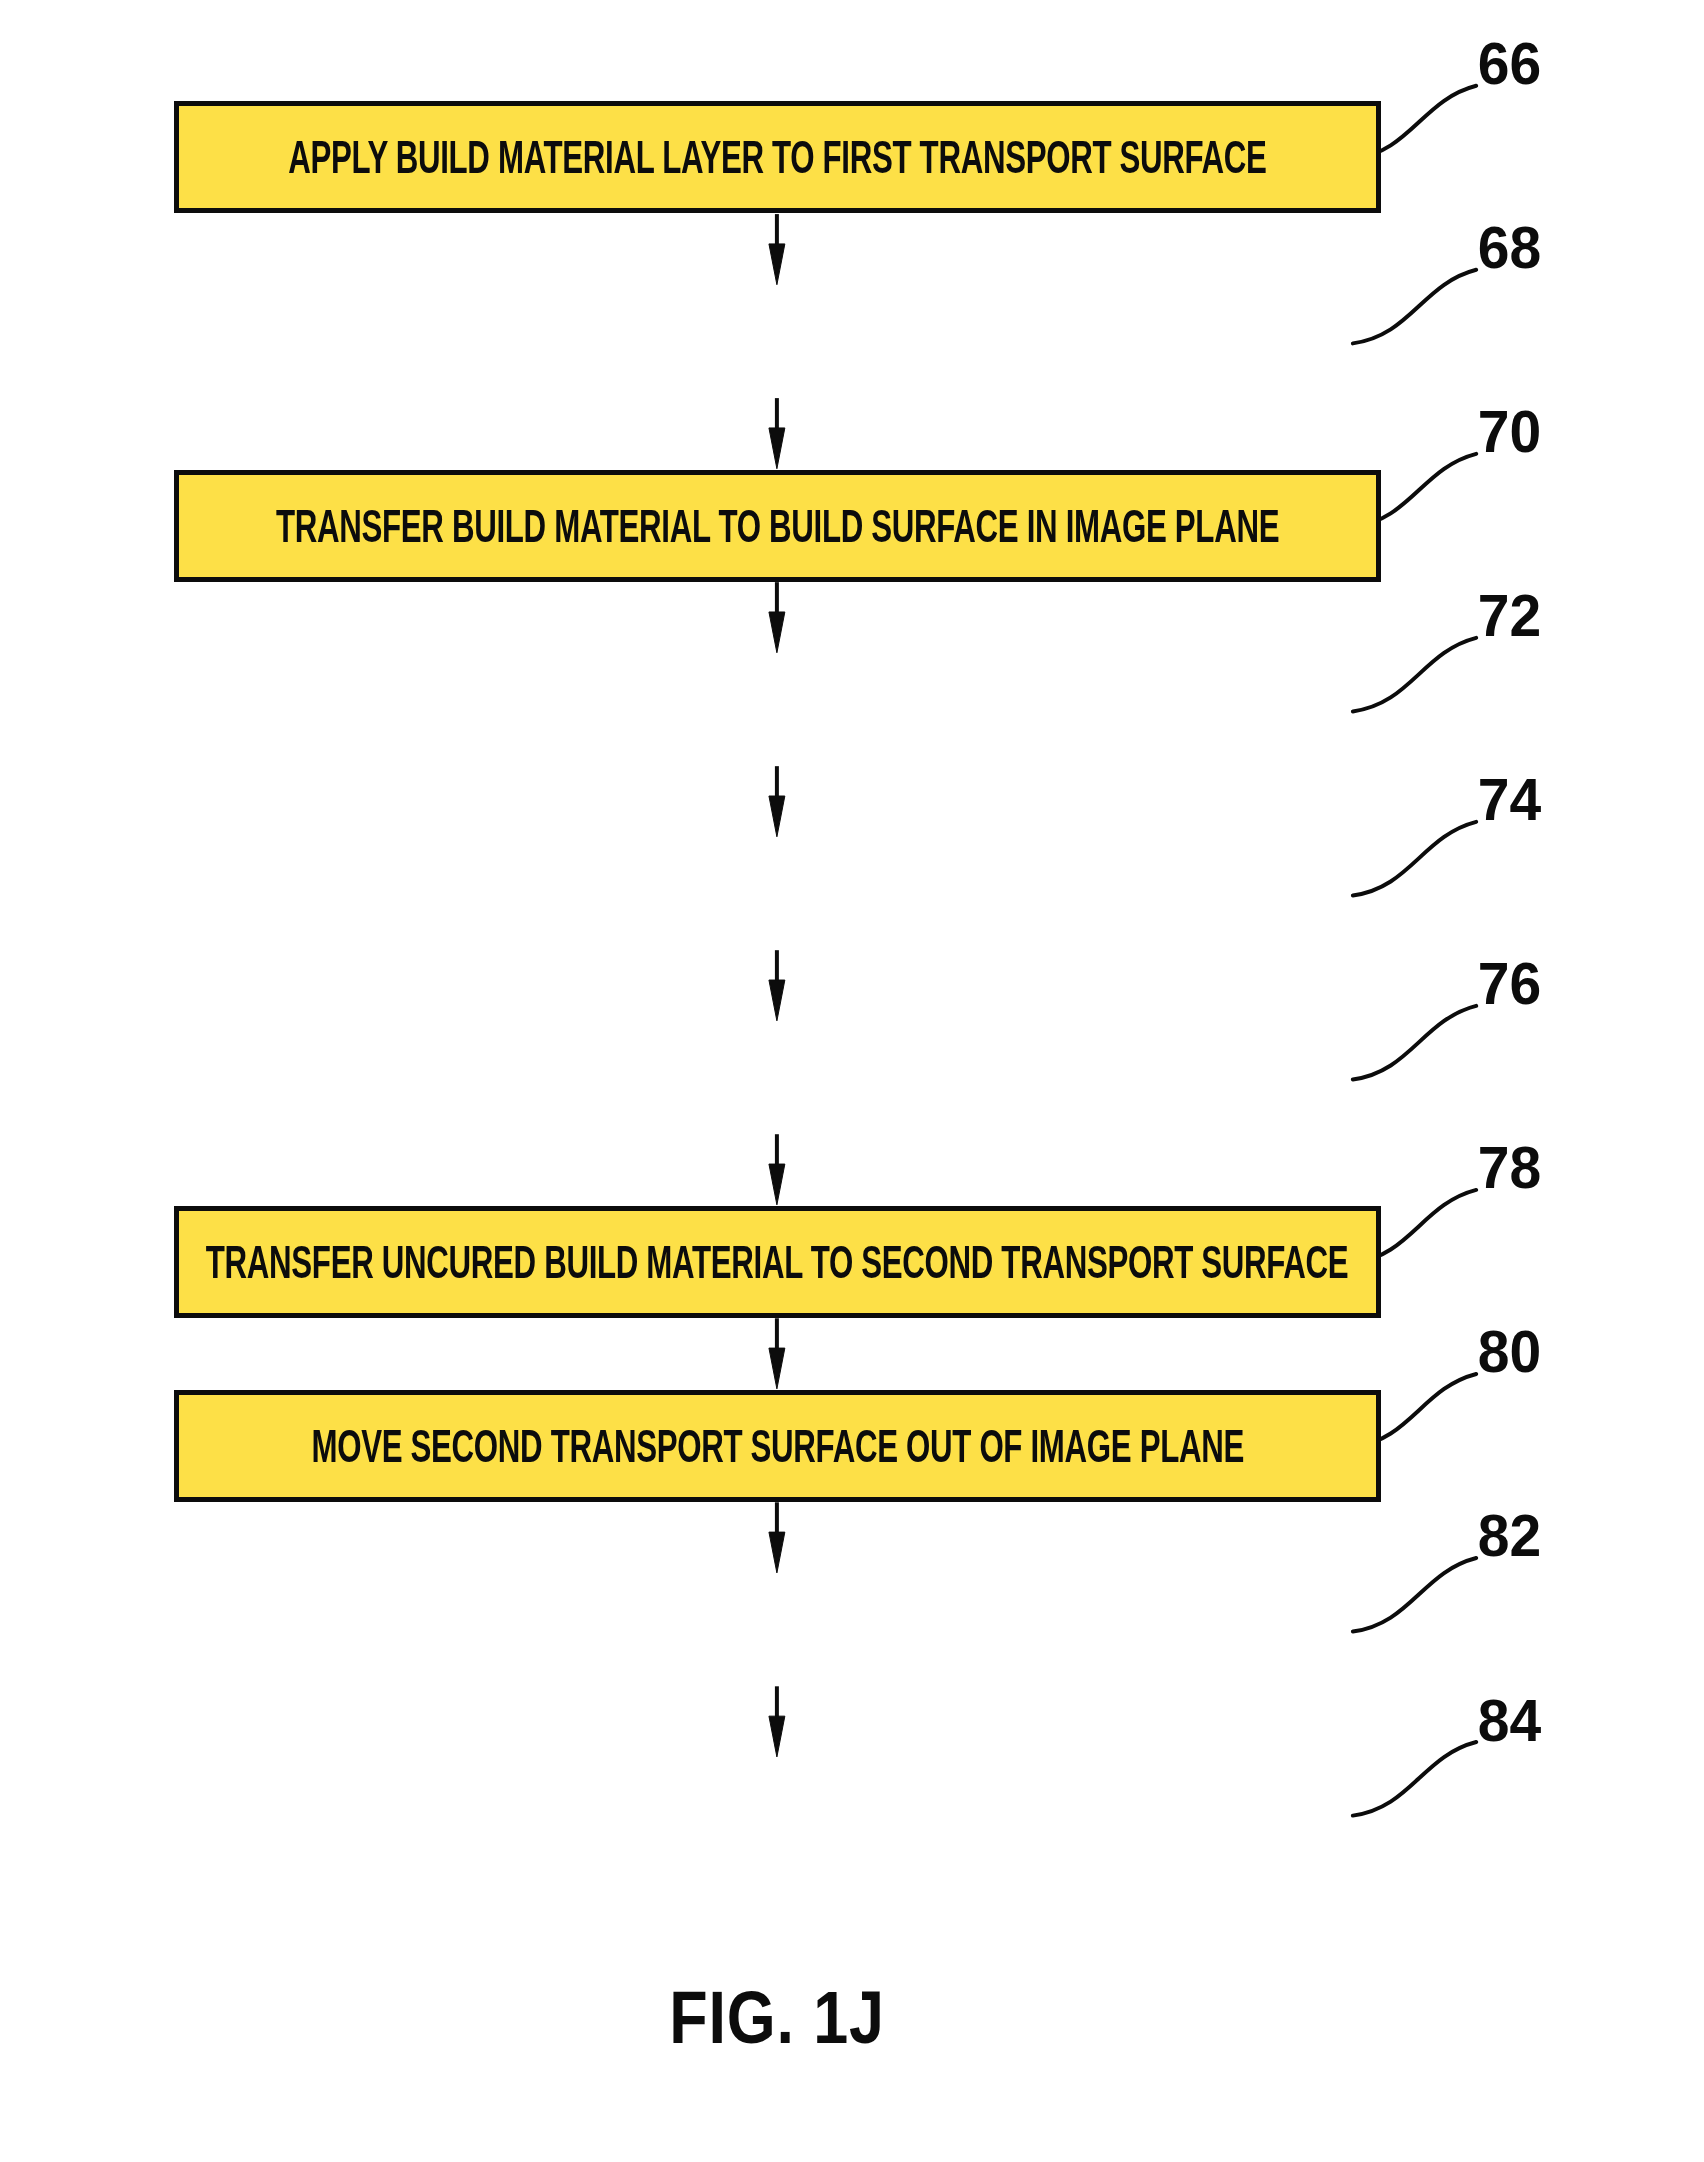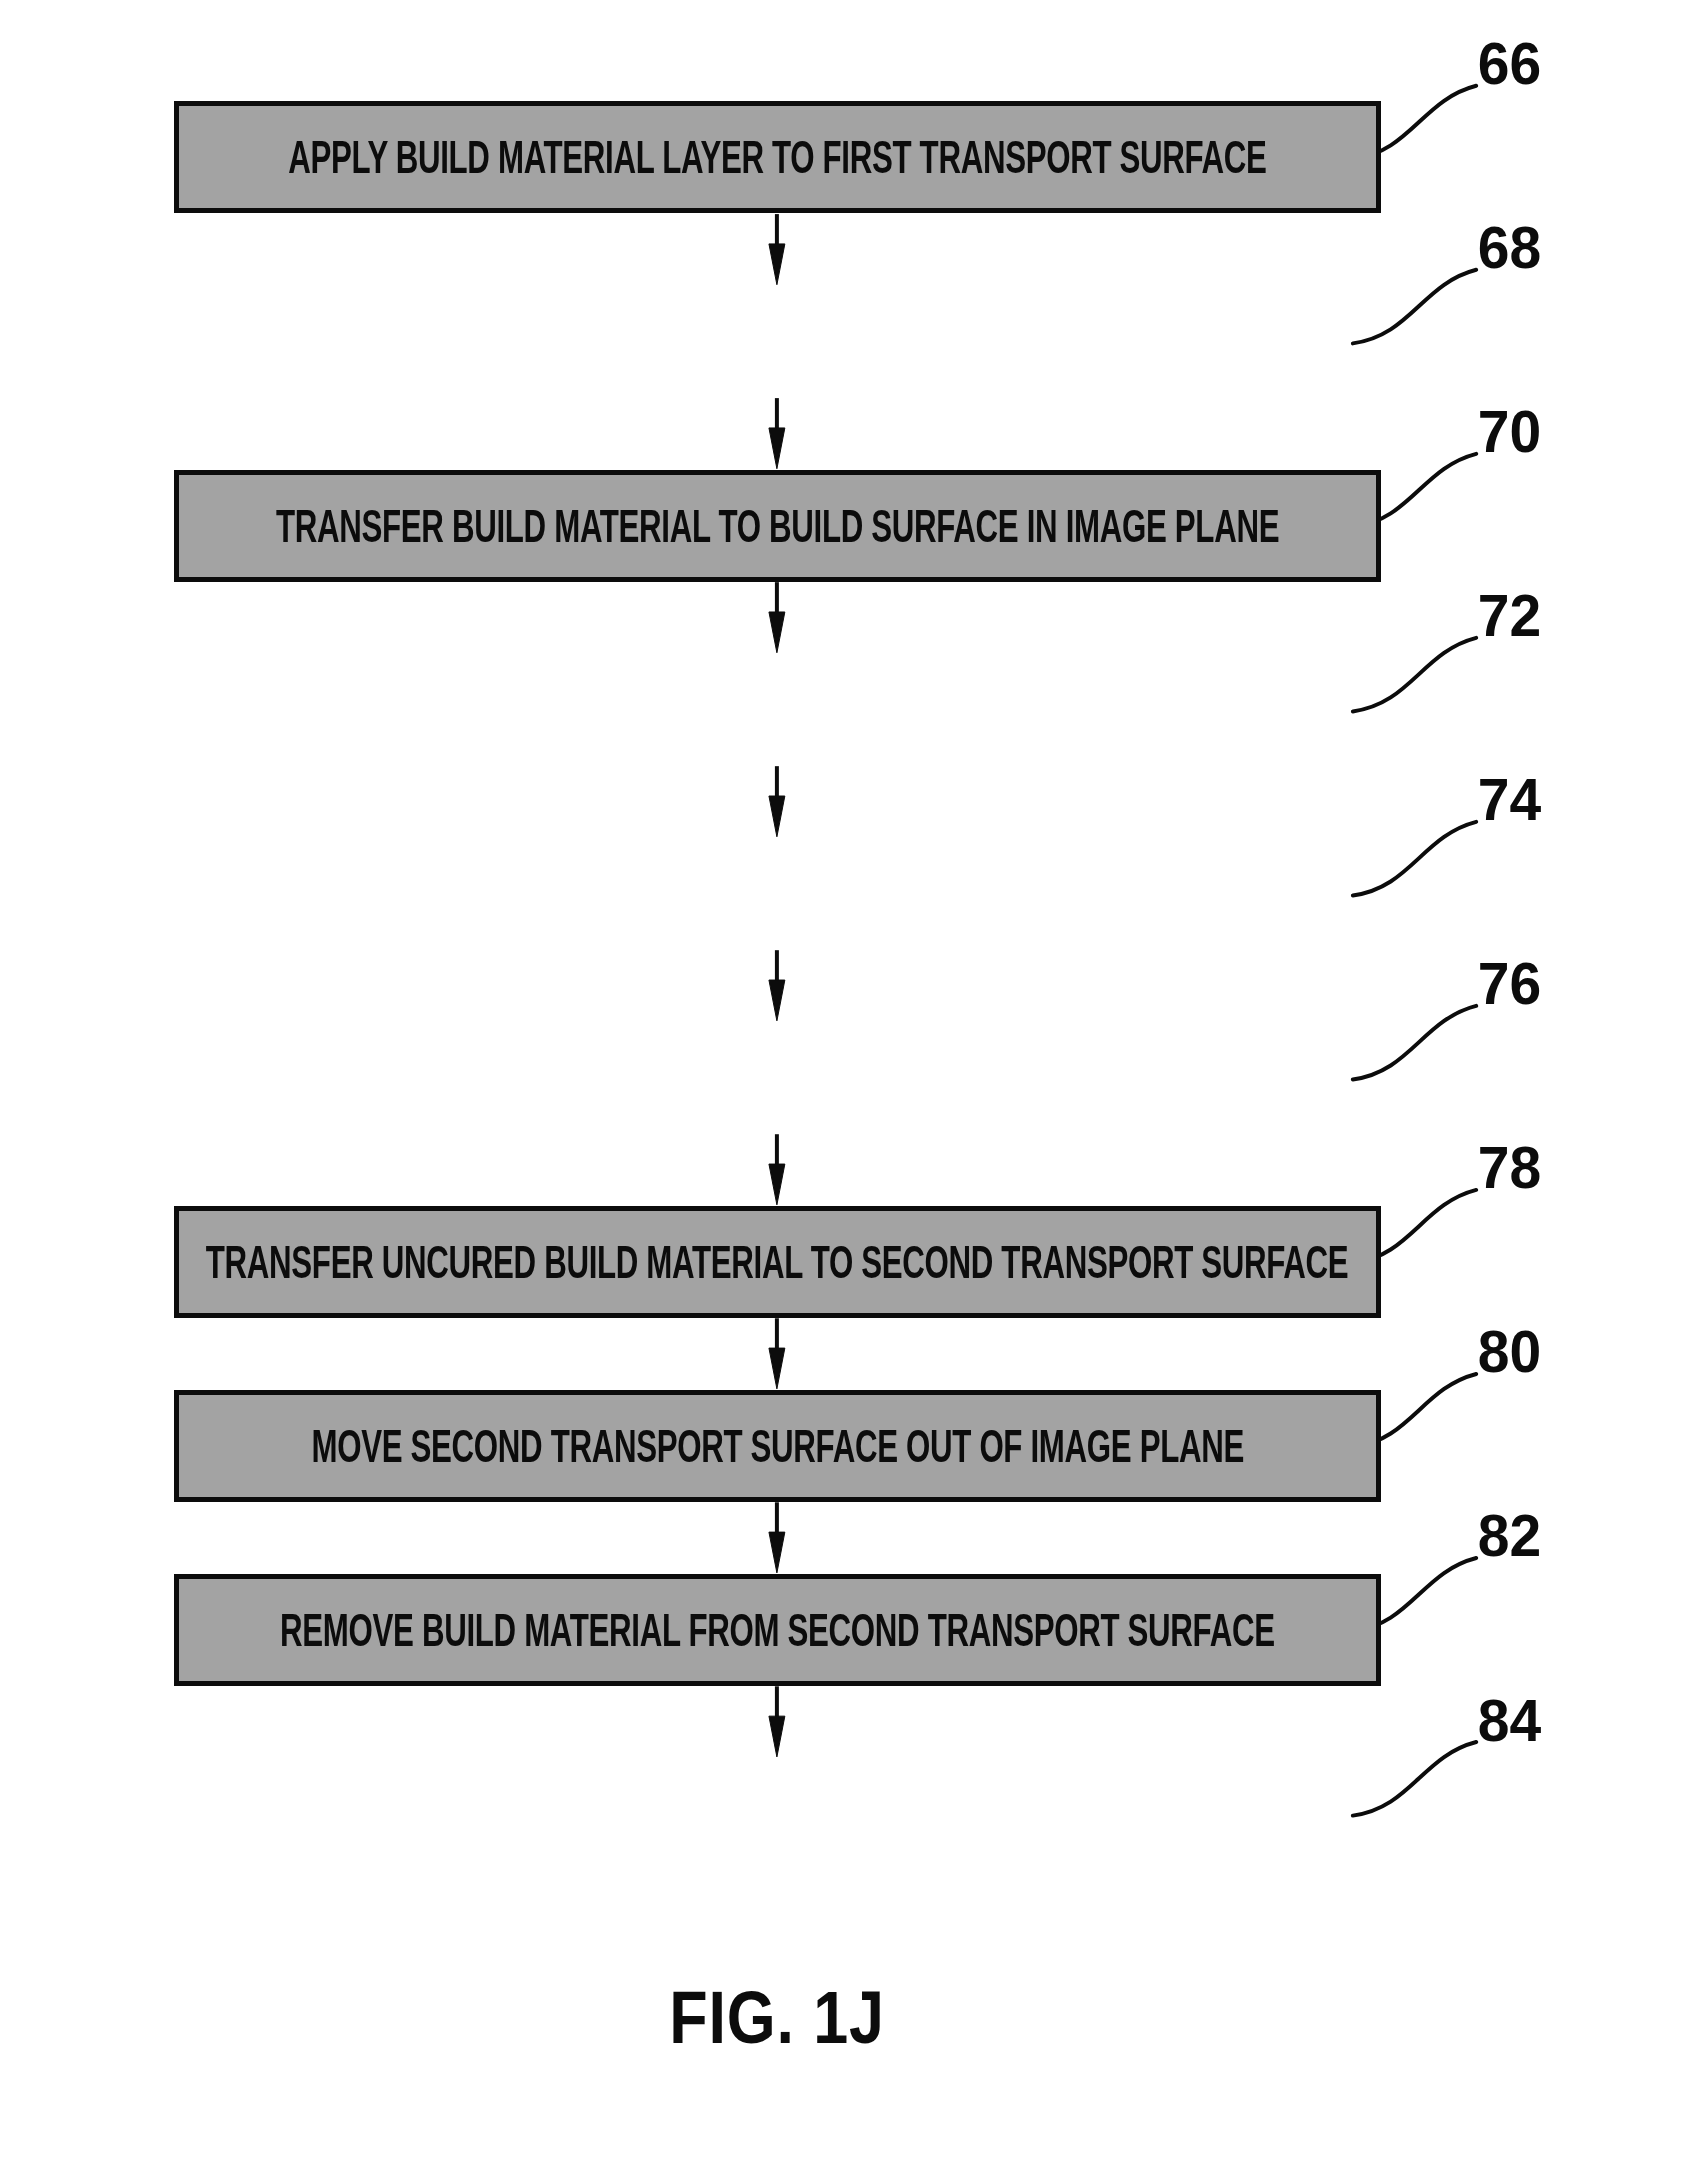--- a/index.html
+++ b/index.html
@@ -18,21 +18,21 @@
     width:1704px;height:2162px;
     pointer-events:none;
   }
   .box{
     position:absolute;
     left:174px;
     width:1207px;
     height:112px;
     border:5px solid #0c0c0c;
     box-sizing:border-box;
-    background:#a3a3a3;
+    background:#fde047;
     display:flex;
     align-items:center;
     justify-content:center;
   }
   .boxlabel{
     display:inline-block;
     white-space:nowrap;
     font-size:46px;
     font-weight:bold;
     letter-spacing:-0.5px;
@@ -132,23 +132,20 @@
     </div>
   <div class="box" style="top:470px">
       <span class="boxlabel">TRANSFER BUILD MATERIAL TO BUILD SURFACE IN IMAGE PLANE</span>
     </div>
   <div class="box" style="top:1390px">
       <span class="boxlabel">MOVE SECOND TRANSPORT SURFACE OUT OF IMAGE PLANE</span>
     </div>
   <div class="box" style="top:1206px">
       <span class="boxlabel">TRANSFER UNCURED BUILD MATERIAL TO SECOND TRANSPORT SURFACE</span>
     </div>
-  <div class="box" style="top:1574px">
-      <span class="boxlabel">REMOVE BUILD MATERIAL FROM SECOND TRANSPORT SURFACE</span>
-    </div>
 
   <div class="ref" style="top:33px">66</div>
   <div class="ref" style="top:217px">68</div>
   <div class="ref" style="top:401px">70</div>
   <div class="ref" style="top:585px">72</div>
   <div class="ref" style="top:769px">74</div>
   <div class="ref" style="top:953px">76</div>
   <div class="ref" style="top:1137px">78</div>
   <div class="ref" style="top:1321px">80</div>
   <div class="ref" style="top:1505px">82</div>

